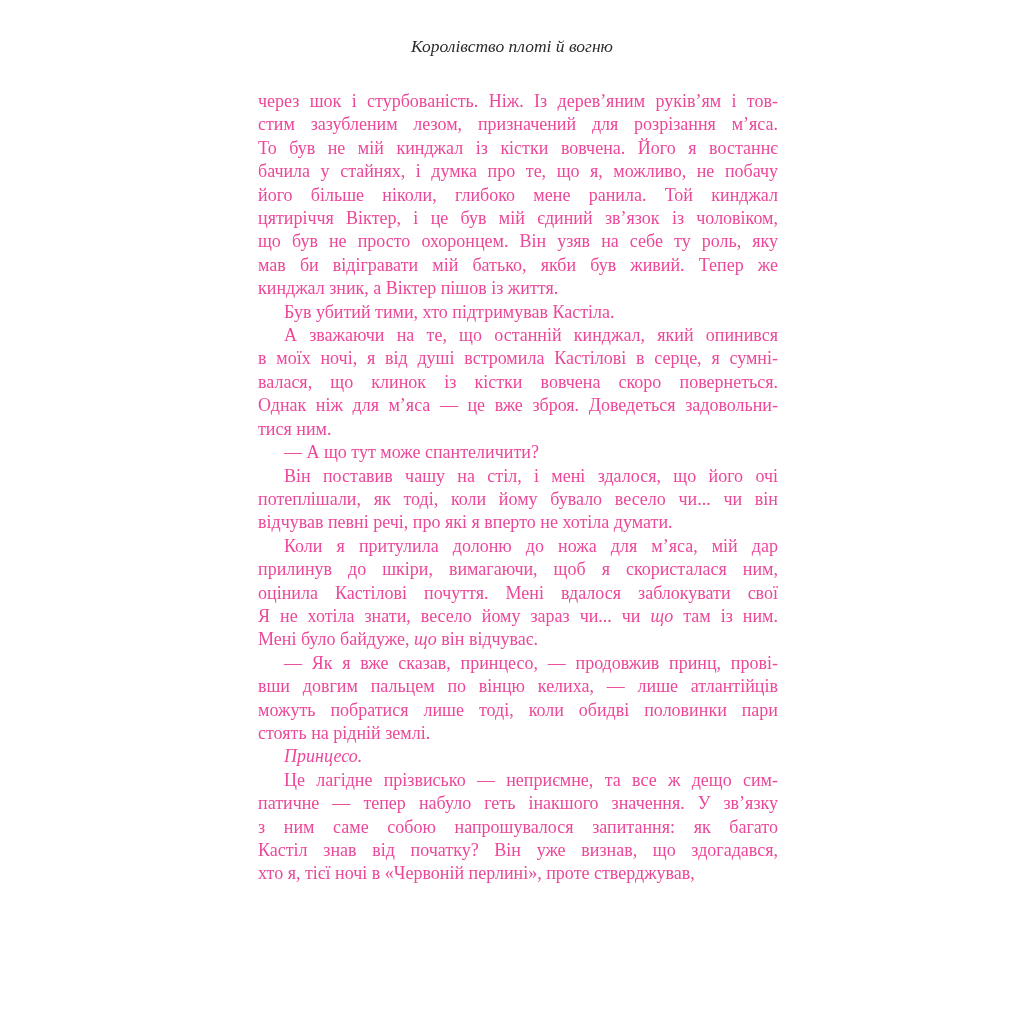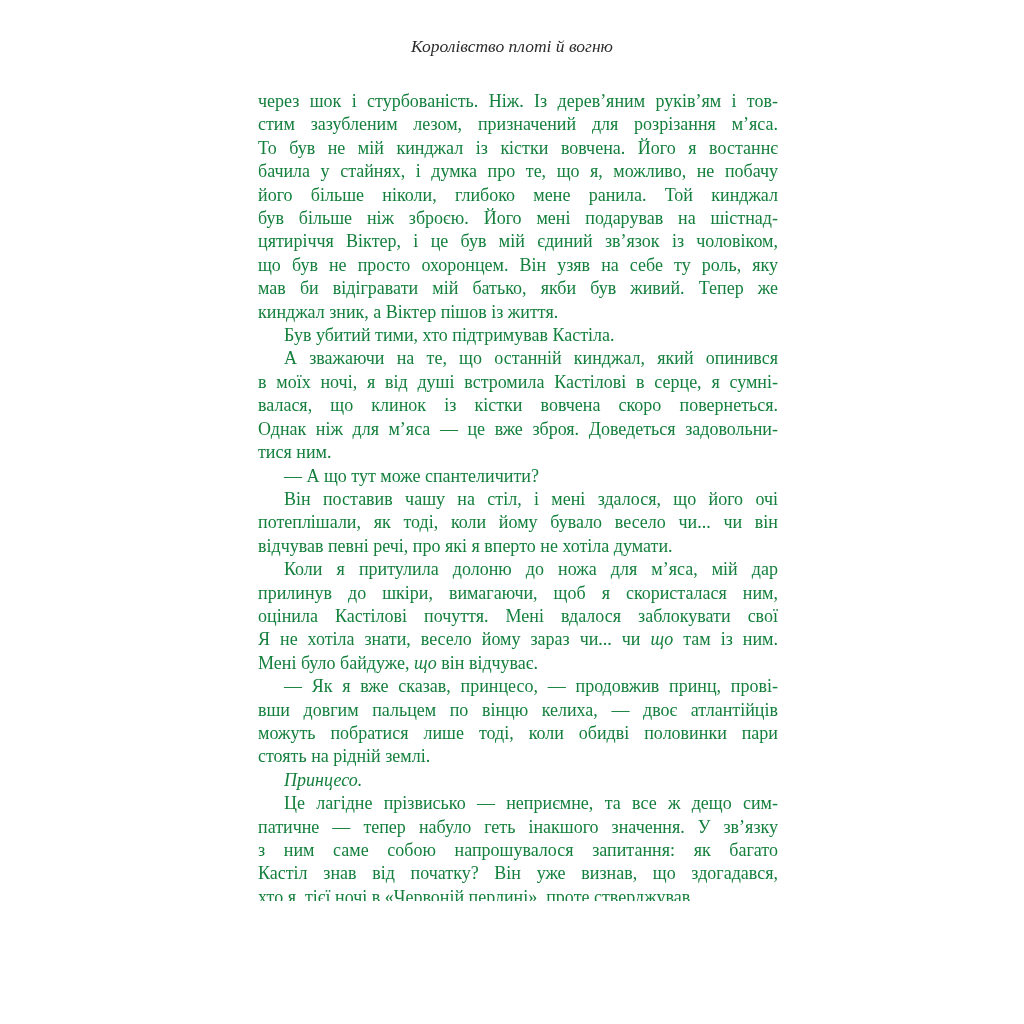--- a/index.html
+++ b/index.html
@@ -22,21 +22,21 @@
     font-style: italic;
     font-size: 17.5px;
     line-height: 20px;
     color: #2b2b2b;
   }
   .body-text {
     position: absolute;
     top: 90px; left: 258px; width: 520px;
     font-size: 18px;
     line-height: 23.4px;
-    color: #15803d;
+    color: #ec4899;
   }
   .line {
     text-align: justify;
     text-align-last: justify;
   }
   .line.para-end {
     text-align-last: left;
   }
   .line.indent {
     text-indent: 26px;
@@ -56,42 +56,41 @@
 
 <div class="page">
   <div class="running-header">Королівство плоті й вогню</div>
 
   <div class="body-text">
       <div class="line">через шок і стурбованість. Ніж. Із дерев’яним руків’ям і тов-</div>
       <div class="line">стим зазубленим лезом, призначений для розрізання м’яса.</div>
       <div class="line">То був не мій кинджал із кістки вовчена. Його я востаннє</div>
       <div class="line">бачила у стайнях, і думка про те, що я, можливо, не побачу</div>
       <div class="line">його більше ніколи, глибоко мене ранила. Той кинджал</div>
-      <div class="line">був більше ніж зброєю. Його мені подарував на шістнад-</div>
       <div class="line">цятиріччя Віктер, і це був мій єдиний зв’язок із чоловіком,</div>
       <div class="line">що був не просто охоронцем. Він узяв на себе ту роль, яку</div>
       <div class="line">мав би відігравати мій батько, якби був живий. Тепер же</div>
       <div class="line para-end">кинджал зник, а Віктер пішов із життя.</div>
       <div class="line para-end indent">Був убитий тими, хто підтримував Кастіла.</div>
       <div class="line indent">А зважаючи на те, що останній кинджал, який опинився</div>
       <div class="line">в моїх ночі, я від душі встромила Кастілові в серце, я сумні-</div>
       <div class="line">валася, що клинок із кістки вовчена скоро повернеться.</div>
       <div class="line">Однак ніж для м’яса — це вже зброя. Доведеться задовольни-</div>
       <div class="line para-end">тися ним.</div>
       <div class="line para-end indent">— А що тут може спантеличити?</div>
       <div class="line indent">Він поставив чашу на стіл, і мені здалося, що його очі</div>
       <div class="line">потеплішали, як тоді, коли йому бувало весело чи... чи він</div>
       <div class="line para-end">відчував певні речі, про які я вперто не хотіла думати.</div>
       <div class="line indent">Коли я притулила долоню до ножа для м’яса, мій дар</div>
       <div class="line">прилинув до шкіри, вимагаючи, щоб я скористалася ним,</div>
       <div class="line">оцінила Кастілові почуття. Мені вдалося заблокувати свої</div>
       <div class="line">Я не хотіла знати, весело йому зараз чи... чи <em>що</em> там із ним.</div>
       <div class="line para-end">Мені було байдуже, <em>що</em> він відчуває.</div>
       <div class="line indent">— Як я вже сказав, принцесо, — продовжив принц, прові-</div>
-      <div class="line">вши довгим пальцем по вінцю келиха, — двоє атлантійців</div>
+      <div class="line">вши довгим пальцем по вінцю келиха, — лише атлантійців</div>
       <div class="line">можуть побратися лише тоді, коли обидві половинки пари</div>
       <div class="line para-end">стоять на рідній землі.</div>
       <div class="line para-end indent"><em>Принцесо.</em></div>
       <div class="line indent">Це лагідне прізвисько — неприємне, та все ж дещо сим-</div>
       <div class="line">патичне — тепер набуло геть інакшого значення. У зв’язку</div>
       <div class="line">з ним саме собою напрошувалося запитання: як багато</div>
       <div class="line">Кастіл знав від початку? Він уже визнав, що здогадався,</div>
       <div class="line para-end">хто я, тієї ночі в «Червоній перлині», проте стверджував,</div>
     </div>
 

